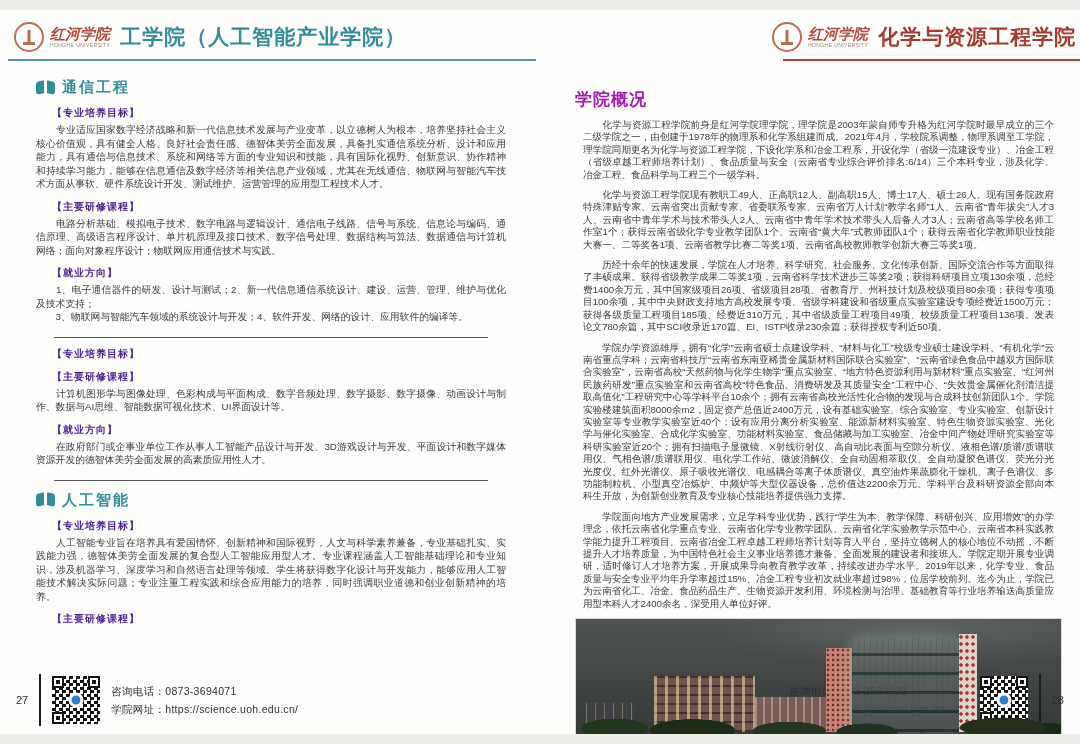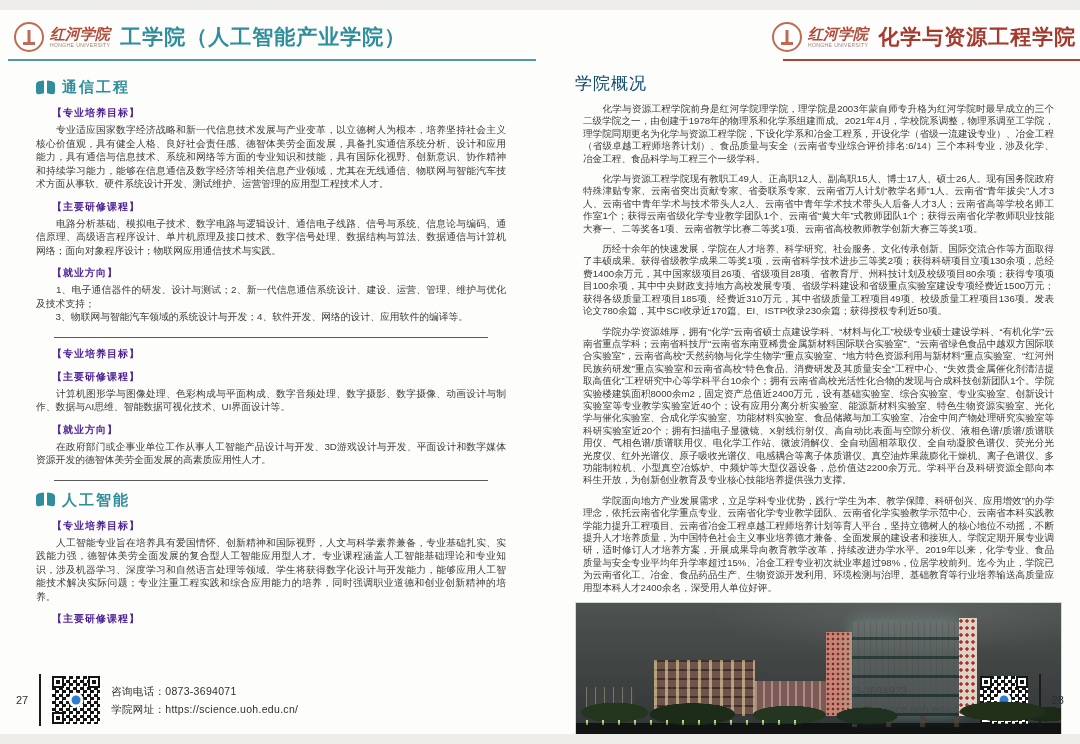--- a/index.html
+++ b/index.html
@@ -32,21 +32,21 @@
   .book{position:relative;display:inline-block;width:19px;height:14px;margin-right:7px;flex:none;}
   .book::before,.book::after{content:'';position:absolute;top:0;width:8px;height:13px;background:#2f8e9b;}
   .book::before{left:0;border-radius:3px 1px 0 3px;transform:skewY(-10deg);}
   .book::after{right:0;border-radius:1px 3px 3px 0;transform:skewY(10deg);}
   .sub{margin:9px 16px 3px;font-size:10px;font-weight:600;color:#4c1d95;letter-spacing:1px;}
   .body-l{margin:0;font-size:9.8px;line-height:13.5px;color:#3b3b3b;text-align:justify;white-space:pre-line;}
   .divider{border:none;border-top:1px solid #5a5a5a;margin:13px 18px 8px 18px;}
 
   
   .content-r{position:absolute;top:62px;left:35px;width:487px;}
-  .overview-h{margin:0 0 7px;font-size:17px;font-weight:normal;color:#0c4a6e;letter-spacing:1px;}
+  .overview-h{margin:16px 0 7px;font-size:17px;font-weight:bold;color:#a21caf;letter-spacing:1px;}
   .body-r{margin:8px;font-size:9.6px;line-height:12.4px;color:#3a3a3a;text-align:justify;white-space:pre-line;}
 
   
   .photo{position:relative;height:210px;margin:7px 0 0;background:linear-gradient(180deg,#50545300 0,#0000 0),linear-gradient(180deg,#4e5251 0%,#404443 30%,#343839 56.9%,#101110 57%,#171b19 100%);overflow:hidden;border:1px solid #d9d9d4;}
   .photo::before{content:'';position:absolute;inset:0 0 43% 0;background:radial-gradient(ellipse 60% 50% at 70% 8%, rgba(125,131,129,.35), transparent 70%);z-index:0;}
   .scene{position:absolute;inset:0;z-index:1;}
   .scene div{position:absolute;}
   .sm-l{left:2%;top:40%;width:10%;height:10%;background:#3e4140;background-image:repeating-linear-gradient(90deg,rgba(220,220,180,.35) 0 1px,transparent 1px 9px);}
   .b-left{left:16%;top:27%;width:21%;height:27%;background:#6e544b;background-image:repeating-linear-gradient(90deg,rgba(245,225,170,.55) 0 3px,rgba(0,0,0,0) 3px 11px),repeating-linear-gradient(0deg,rgba(25,18,15,.55) 0 2px,rgba(0,0,0,0) 2px 9px);}
   .b-mid{left:37%;top:37%;width:15%;height:17%;background:#7a5c55;background-image:repeating-linear-gradient(90deg,rgba(235,190,195,.45) 0 2px,transparent 2px 8px);}

